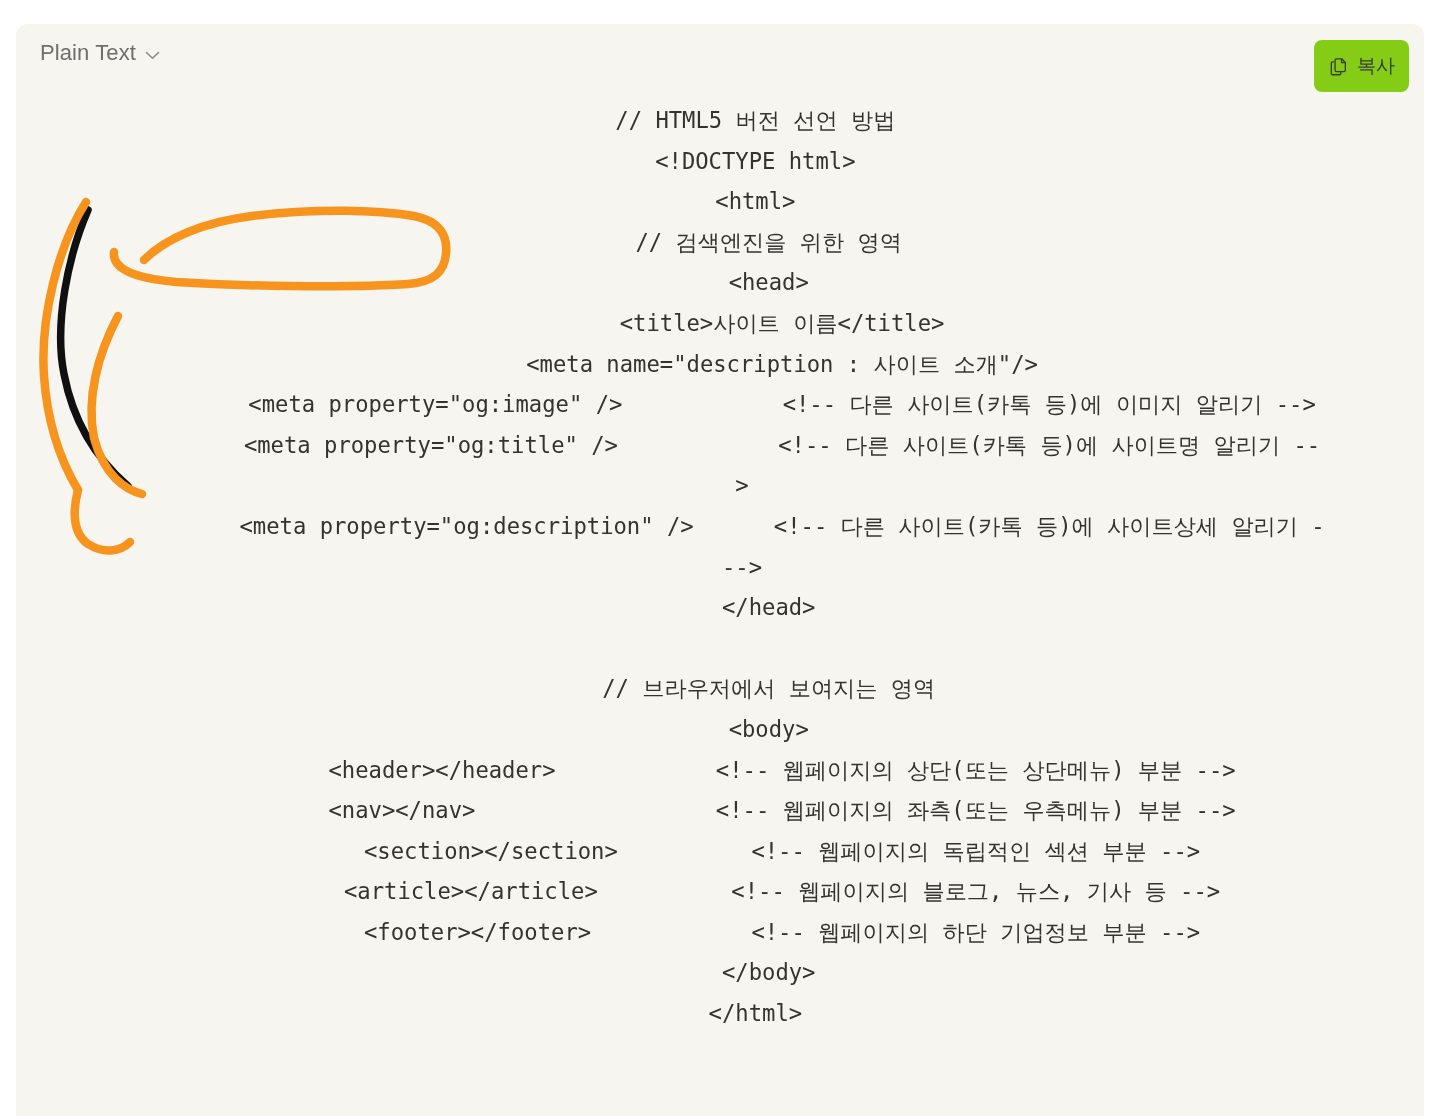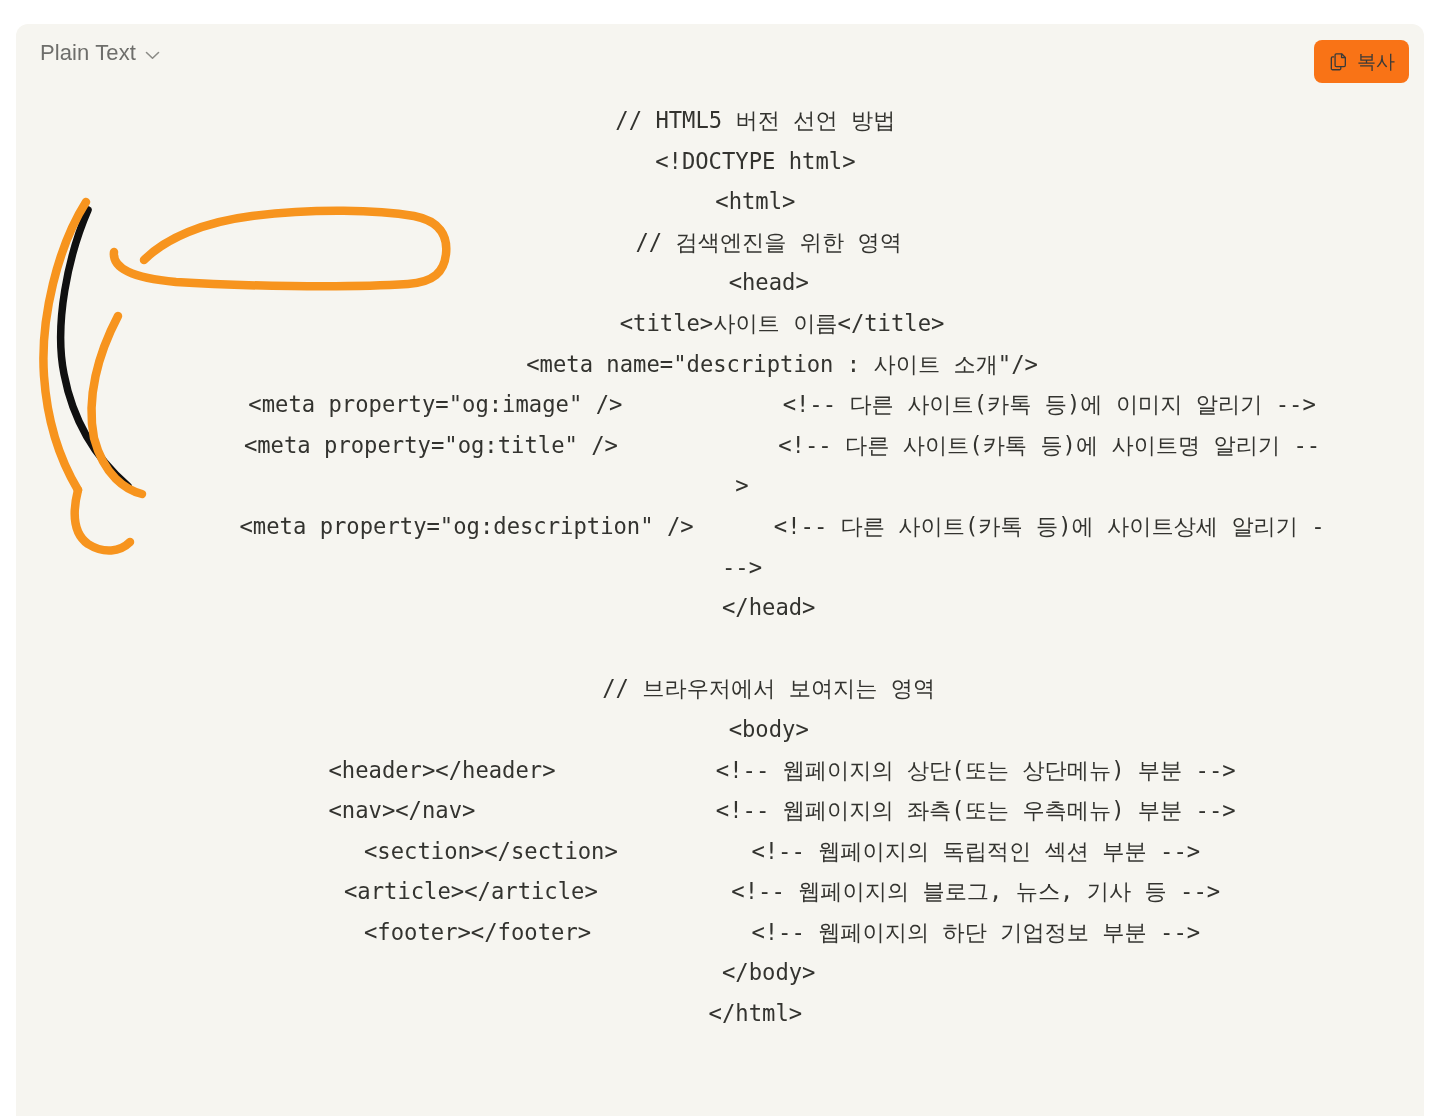--- a/index.html
+++ b/index.html
@@ -52,26 +52,26 @@
     width: 15px;
     height: 9px;
     position: relative;
     top: 2px;
   }
   .chev svg { display: block; }
   .copy-btn {
     position: absolute;
     right: 15px;
     top: 16px;
-    height: 43px;
+    height: 52px;
     display: flex;
     align-items: center;
     gap: 8px;
     padding: 0 14px;
-    background: #f97316;
+    background: #84cc16;
     border: none;
     border-radius: 8px;
     cursor: pointer;
     font-family: "Liberation Sans", sans-serif;
   }
   .copy-label {
     font-size: 19px;
     color: #3A3A38;
     white-space: nowrap;
   }

